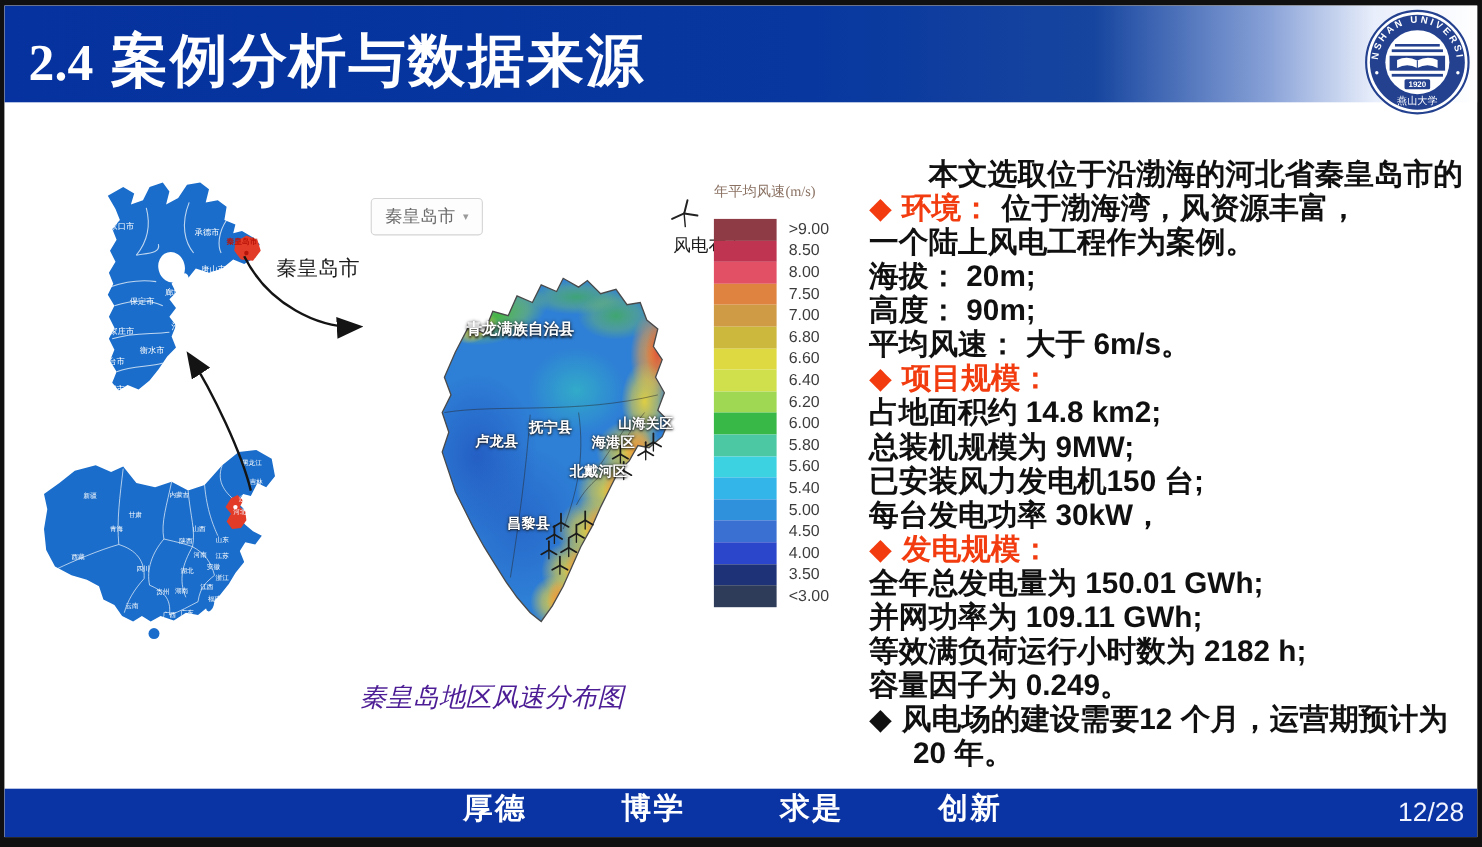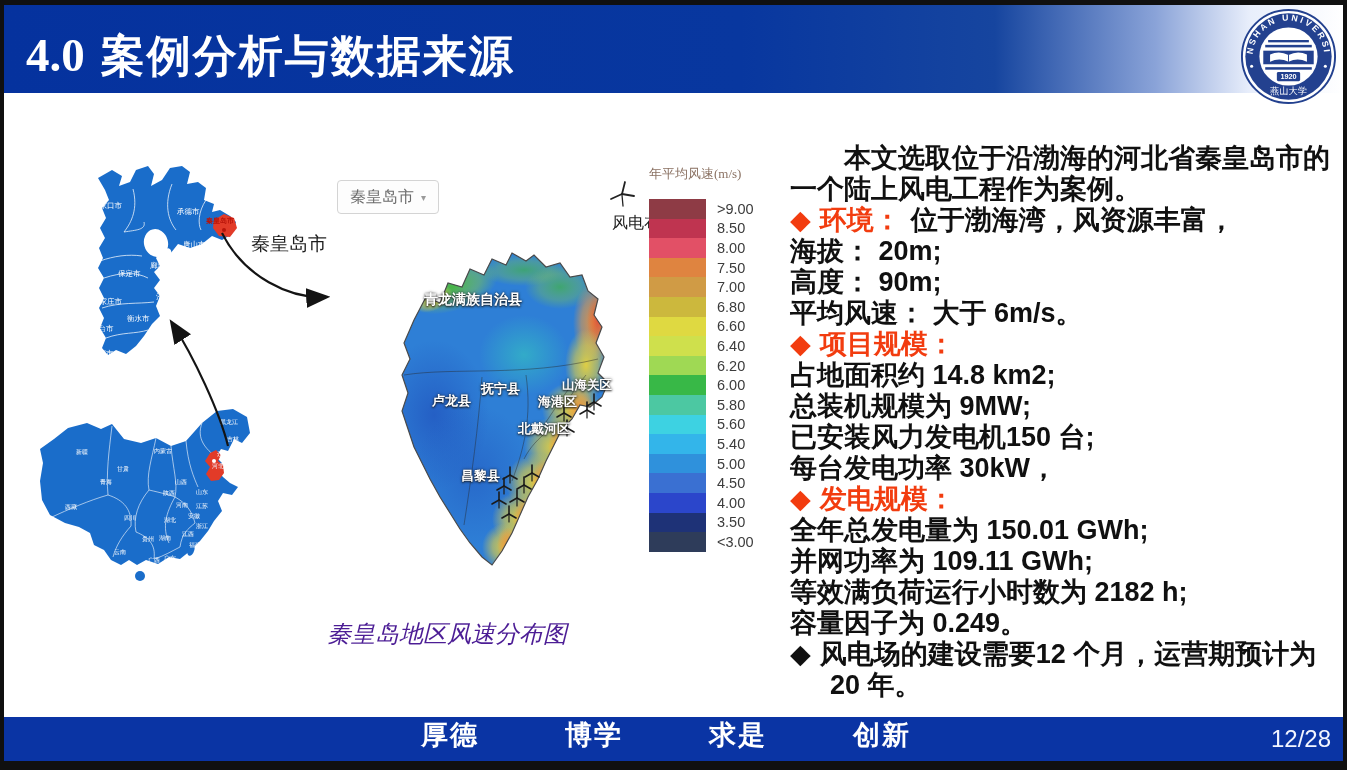--- a/index.html
+++ b/index.html
@@ -6,21 +6,21 @@
   .frame{position:relative;width:1347px;height:770px;background:#101010;box-sizing:border-box;
          padding:5px 4px 9px 4px;font-family:"Liberation Sans","DejaVu Sans",sans-serif;}
   .slide{position:relative;width:100%;height:100%;background:#ffffff;overflow:hidden;}
 
   
   .header{position:absolute;left:0;top:0;right:0;height:88px;
           background:linear-gradient(90deg,#05329e 0%,#08379f 55%,#16459f 74%,#8aa3d8 86%,#e8eefb 93%,#ffffff 100%);}
   .header .titlewrap{position:absolute;left:22px;top:50%;transform:translateY(-50%);
           display:flex;align-items:baseline;color:#fff;white-space:nowrap;}
   .header .num{font-family:"Liberation Serif","DejaVu Serif",serif;font-size:47px;font-weight:bold;margin-right:16px;}
-  .header .ttl{font-size:44px;font-weight:bold;letter-spacing:2px;margin-top:14px;}
+  .header .ttl{font-size:52px;font-weight:bold;letter-spacing:2px;margin-top:14px;}
   .logo{position:absolute;right:6px;top:3px;width:97px;height:97px;}
 
   
   .hebei-map{position:absolute;left:74px;top:155px;width:160px;height:200px;}
   .china-map{position:absolute;left:26px;top:394px;width:252px;height:198px;}
   .hebei-map svg,.china-map svg,.wind-map svg{position:absolute;left:0;top:0;width:100%;height:100%;}
   .geo-label{position:absolute;color:#fff;white-space:nowrap;pointer-events:none;line-height:1;}
   .hebei-map .geo-label{font-size:7.5px;}
   .china-map .geo-label{font-size:6px;}
   .geo-label.red{color:#b8150a;font-size:7px;font-weight:bold;}
@@ -68,21 +68,21 @@
   .page-num{position:absolute;right:12px;top:50%;transform:translateY(-50%);color:#f2f5ff;font-size:24px;}
 </style>
 </head>
 <body>
 
 <div class="frame">
   <div class="slide">
 
     <div class="header">
       <div class="titlewrap">
-        <span class="num">4.0</span>
+        <span class="num">2.4</span>
         <span class="ttl">案例分析与数据来源</span>
       </div>
     </div>
 
     <svg class="logo" viewBox="0 0 100 100">
       <circle cx="50" cy="50" r="48" fill="#ffffff" stroke="#23418f" stroke-width="2"></circle>
       <circle cx="50" cy="50" r="44.5" fill="#23418f"></circle>
       <circle cx="50" cy="50" r="30" fill="#ffffff"></circle>
       <defs>
           <path id="arcTop" d="M 13,50 A 37,37 0 1 1 87,50"></path>
@@ -447,24 +447,24 @@
         <span class="lg-swatch" style="background: rgb(46, 60, 90);"></span>
         <span class="lg-label">&lt;3.00</span>
       </div>
       </div>
 
     <div class="case-panel">
         <div class="tline indent-first">
         <span class="txt">本文选取位于沿渤海的河北省秦皇岛市的</span>
       </div>
         <div class="tline">
+        <span class="bullet">◆</span><span class="lbl">环境：</span><span class="txt">位于渤海湾，风资源丰富，</span>
+      </div>
+        <div class="tline">
         <span class="txt">一个陆上风电工程作为案例。</span>
-      </div>
-        <div class="tline">
-        <span class="bullet">◆</span><span class="lbl">环境：</span><span class="txt">位于渤海湾，风资源丰富，</span>
       </div>
         <div class="tline">
         <span class="txt">海拔： 20m;</span>
       </div>
         <div class="tline">
         <span class="txt">高度： 90m;</span>
       </div>
         <div class="tline">
         <span class="txt">平均风速： 大于 6m/s。</span>
       </div>

